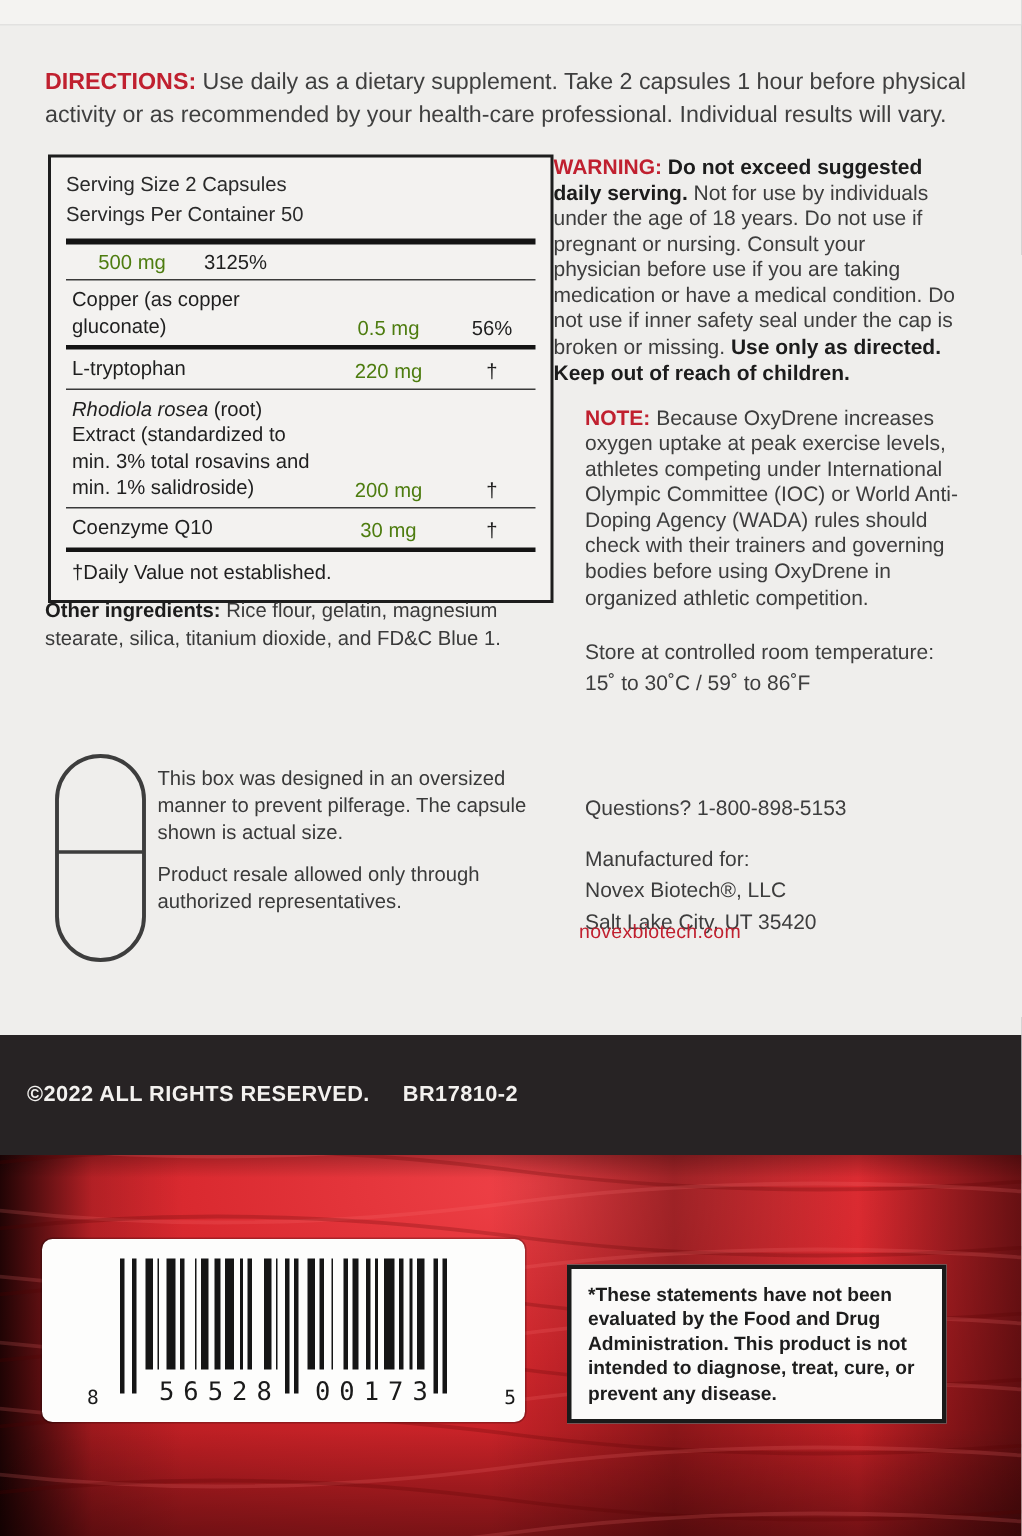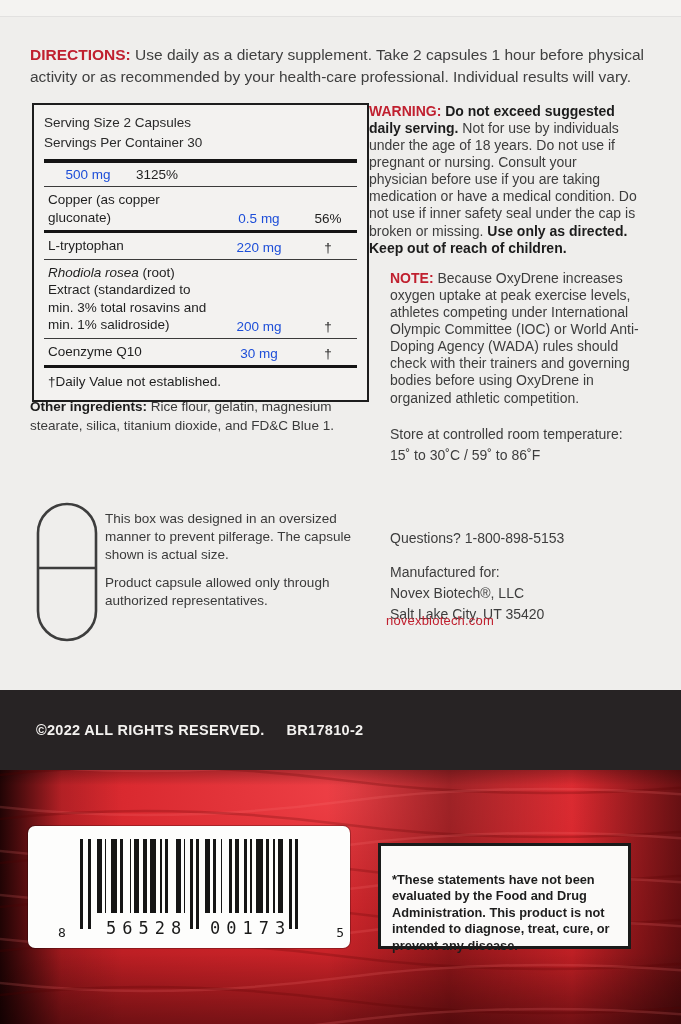--- a/index.html
+++ b/index.html
@@ -31,21 +31,21 @@
   .sf-bar { height:4px; background:#141414; margin-top:7px; }
   .sf-header { display:flex; align-items:flex-end; border-bottom:2px solid #1d1d1d; padding:5px 0 3px 0; }
   .sf-header .spacer { flex:1; }
   .sf-colhead { font-size:11.5px; font-weight:bold; text-align:center; line-height:1.15; color:#161616; }
   .col-amount { width:80px; }
   .col-dv { width:58px; }
   .sf-row { display:flex; align-items:flex-end; padding:4px 0 4px 4px; border-bottom:1px solid #3a3a3a; }
   .sf-row.thick-after { border-bottom:3px solid #141414; }
   .sf-name { flex:1; font-size:13.5px; line-height:1.3; color:#1f1f1f; }
   .sf-name .it { font-style:italic; }
-  .sf-val { width:80px; text-align:center; font-size:13.5px; color:#1d4ed8; }
+  .sf-val { width:80px; text-align:center; font-size:13.5px; color:#4d7c0f; }
   .sf-dv { width:58px; text-align:center; font-size:13.5px; color:#1f1f1f; }
   .sf-foot { font-size:13.5px; padding:6px 0 2px 4px; color:#1f1f1f; }
   
   .other-ing {
     position:absolute; left:30px; top:398px; width:335px;
     font-size:13.5px; line-height:1.4; color:#3a3a3a;
   }
   
   .capsule-wrap { position:absolute; left:36px; top:502px; }
   .capsule-text {
@@ -67,21 +67,21 @@
   .storage {
     position:absolute; left:390px; top:424px; width:268px;
     font-size:14px; line-height:1.5; color:#3d3d3d;
   }
   .questions { position:absolute; left:390px; top:530px; font-size:14px; color:#3d3d3d; }
   .manufactured { position:absolute; left:390px; top:562px; font-size:14px; line-height:1.5; color:#3d3d3d; }
   .website { position:absolute; left:386px; top:613px; font-size:13px; font-weight:normal; color:#c0202f; letter-spacing:0.2px; }
   
   .footer-bar {
     position:absolute; left:0; top:690px; width:681px; height:80px;
-    background:#272324; display:flex; align-items:center; padding-left:36px;
+    background:#272324; display:flex; align-items:center; padding-left:18px;
   }
   .footer-bar .txt { color:#f3f1ef; font-size:14.5px; font-weight:bold; letter-spacing:0.3px; }
   .footer-bar .code { margin-left:22px; }
   
   .red-band {
     position:absolute; left:0; top:770px; width:681px; height:254px;
     background:
       linear-gradient(180deg, rgba(0,0,0,0.25) 0%, rgba(0,0,0,0) 6%, rgba(0,0,0,0) 72%, rgba(0,0,0,0.30) 100%),
       linear-gradient(90deg, rgba(10,0,0,0.88) 0%, rgba(10,0,0,0.15) 9%, rgba(0,0,0,0) 18%, rgba(0,0,0,0) 48%, rgba(40,0,0,0.38) 66%, rgba(0,0,0,0) 84%, rgba(20,0,0,0.55) 100%),
       radial-gradient(ellipse 620px 300px at 52% 8%, #ef4147 0%, #d9292f 38%, #bb1e23 68%, #8f1317 100%);
@@ -98,35 +98,35 @@
   .bar { background:#151515; height:74px; }
   .bar.tall { height:90px; }
   .bc-digit { position:absolute; bottom:2px; font-size:17px; color:#1a1a1a; font-family:"DejaVu Sans Mono", monospace; }
   .bc-left { left:-10px; font-size:13px; bottom:0; }
   .bc-right { right:-16px; font-size:13px; bottom:0; }
   .bc-g1 { left:38px; letter-spacing:6px; }
   .bc-g2 { left:142px; letter-spacing:6px; }
   
   .fda-box {
     position:absolute; left:378px; top:843px; width:253px; height:106px;
-    background:#fbfaf9; border:3px solid #1a1a1a; padding:26px 11px;
+    background:#fbfaf9; border:3px solid #1a1a1a; padding:9px 11px;
     font-size:12.8px; font-weight:bold; line-height:1.28; color:#1d1d1d;
   }
 </style>
 </head>
 <body>
 
 <div class="box">
   <div class="box-top-edge"></div>
 
   <p class="directions"><span class="red-label">DIRECTIONS:</span><span> Use daily as a dietary supplement. Take 2 capsules 1 hour before physical activity or as recommended by your health-care professional. Individual results will vary.</span></p>
 
   <div class="sf-box">
     <div class="sf-serving">Serving Size 2 Capsules</div>
-    <div class="sf-serving">Servings Per Container 30</div>
+    <div class="sf-serving">Servings Per Container 50</div>
     <div class="sf-bar"></div>
 
     <div class="sf-row">
       <div class="sf-val">500 mg</div>
       <div class="sf-dv">3125%</div>
     </div>
     <div class="sf-row thick-after">
       <div class="sf-name"><span class="it"></span><span>Copper (as copper gluconate)</span></div>
       <div class="sf-val">0.5 mg</div>
       <div class="sf-dv">56%</div>
@@ -152,21 +152,21 @@
   <p class="other-ing"><span class="bold-black">Other ingredients:</span><span> Rice flour, gelatin, magnesium stearate, silica, titanium dioxide, and FD&amp;C Blue 1.</span></p>
 
   <div class="capsule-wrap">
     <svg width="62" height="140" viewBox="0 0 62 140">
       <rect x="2" y="2" width="58" height="136" rx="29" ry="29" fill="none" stroke="#3d3d3d" stroke-width="2.6"></rect>
       <line x1="2" y1="66" x2="60" y2="66" stroke="#3d3d3d" stroke-width="2.4"></line>
     </svg>
   </div>
   <div class="capsule-text">
     <p>This box was designed in an oversized manner to prevent pilferage. The capsule shown is actual size.</p>
-    <p>Product capsule allowed only through authorized representatives.</p>
+    <p>Product resale allowed only through authorized representatives.</p>
   </div>
 
   <p class="warning"><span class="red-label">WARNING:</span><span class="bold-black"> Do not exceed suggested daily serving.</span><span> Not for use by individuals under the age of 18 years. Do not use if pregnant or nursing. Consult your physician before use if you are taking medication or have a medical condition. Do not use if inner safety seal under the cap is broken or missing. </span><span class="bold-black">Use only as directed. Keep out of reach of children.</span></p>
 
   <p class="note-block"><span class="red-label">NOTE:</span><span> Because OxyDrene increases oxygen uptake at peak exercise levels, athletes competing under International Olympic Committee (IOC) or World Anti-Doping Agency (WADA) rules should check with their trainers and governing bodies before using OxyDrene in organized athletic competition.</span></p>
 
   <p class="storage"><span>Store at controlled room temperature:</span><br><span>15˚ to 30˚C / 59˚ to 86˚F</span></p>
 
   <p class="questions">Questions? 1-800-898-5153</p>
   <p class="manufactured"><span>Manufactured for:</span><br><span>Novex Biotech®, LLC</span><br><span>Salt Lake City, UT 35420</span></p>

